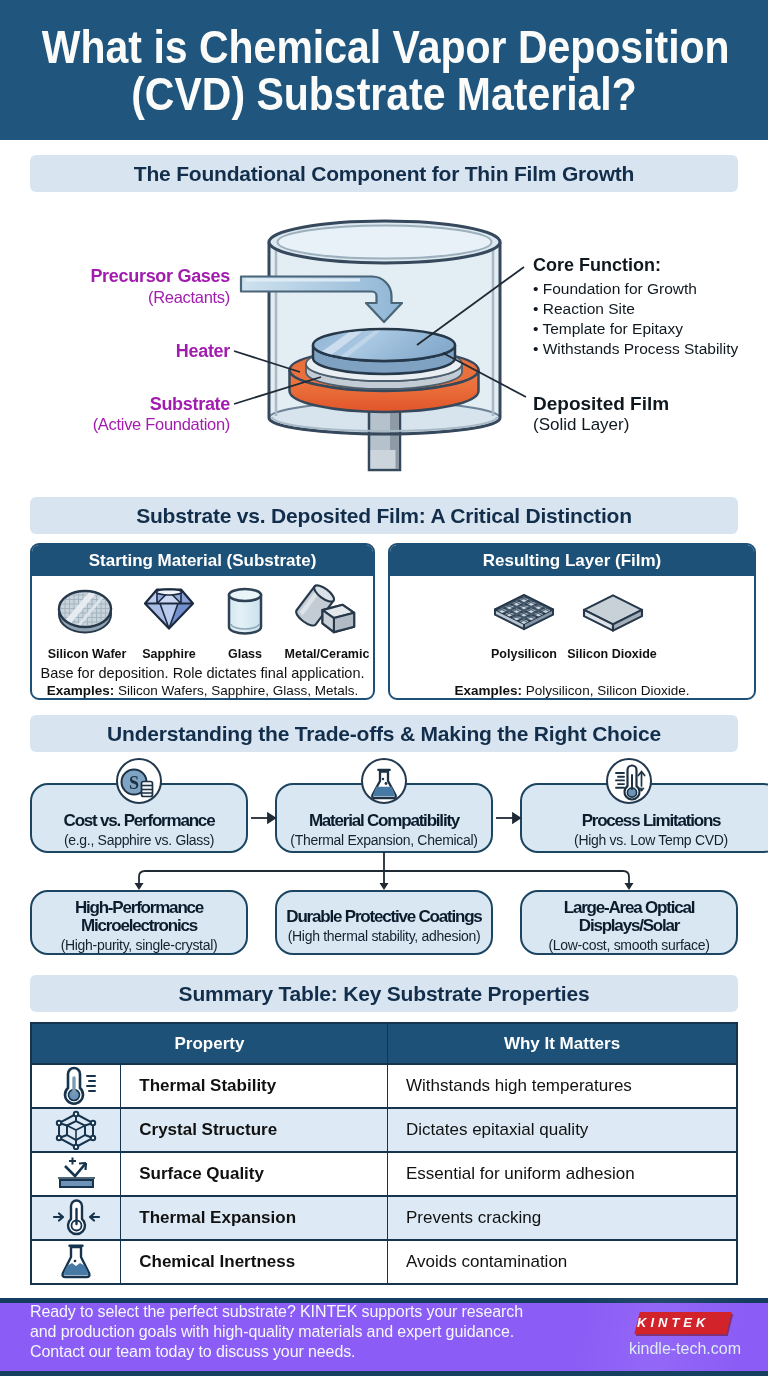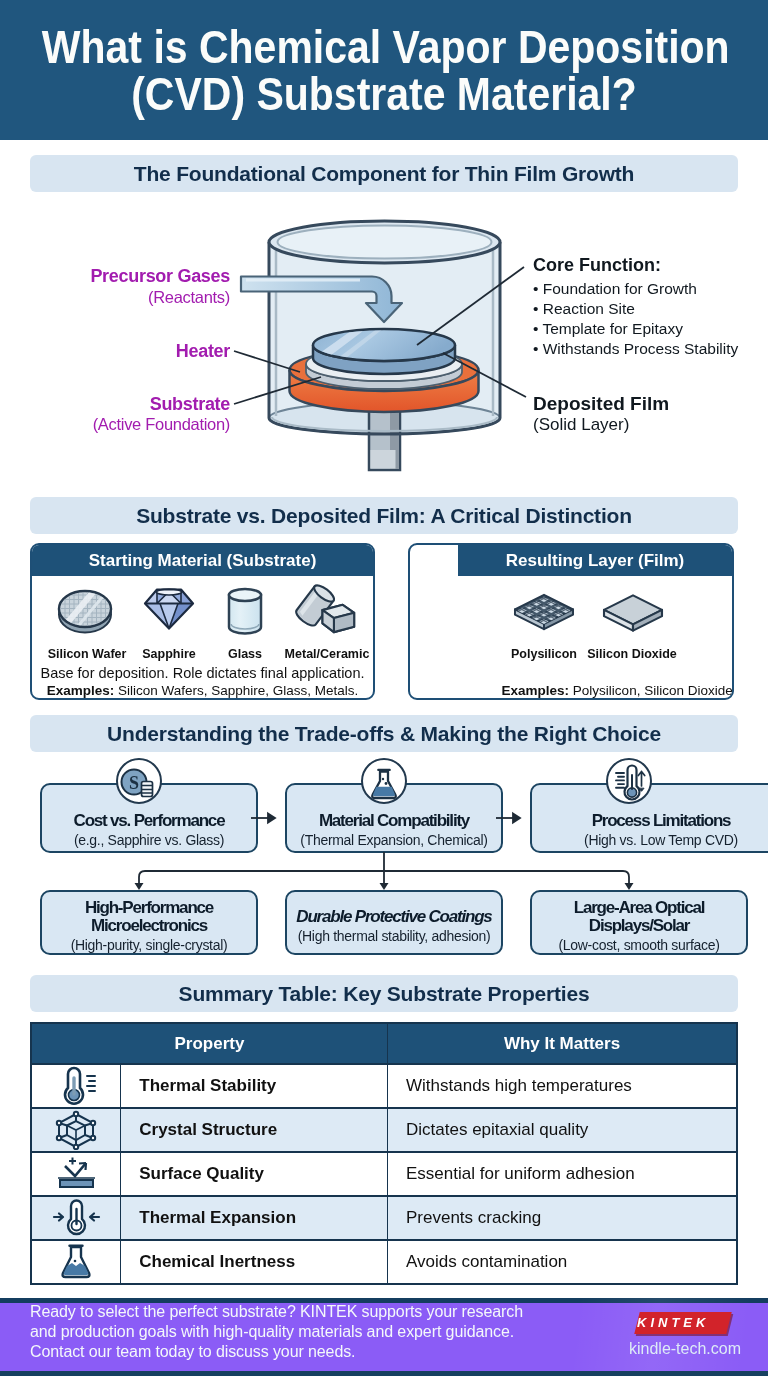--- a/index.html
+++ b/index.html
@@ -6,21 +6,21 @@
   body{font-family:"Liberation Sans",sans-serif;}
   #page{position:relative;width:768px;height:1376px;background:#ffffff;overflow:hidden;}
   .hdr{position:absolute;left:0;top:0;width:768px;height:140px;background:#20567e;}
   .hdr h1{margin:0;padding-top:24px;text-align:center;color:#fbfcfa;font-size:46px;line-height:47px;font-weight:bold;transform:scaleX(0.891);white-space:nowrap;}
   .bar{position:absolute;left:30px;width:708px;height:37px;background:#d8e5f1;border-radius:6px;color:#122e4b;font-weight:bold;font-size:21px;text-align:center;line-height:37px;letter-spacing:-0.2px;}
   .card{position:absolute;top:543px;height:157px;border:2px solid #1e4f76;border-radius:9px;background:#fff;box-sizing:border-box;overflow:hidden;}
   .cardh{height:31px;background:#1e5178;color:#fff;font-weight:bold;font-size:17px;text-align:center;line-height:31px;}
   .iclabel{position:absolute;font-weight:bold;font-size:12.5px;color:#111;text-align:center;transform:translateX(-50%);white-space:nowrap;}
   .cline1{position:absolute;width:100%;text-align:center;font-size:14.5px;color:#111;}
   .cline2{position:absolute;width:100%;text-align:center;font-size:13.5px;color:#111;}
-  .tbox{position:absolute;background:#d9e7f3;border:2px solid #1c4562;border-radius:10px;box-sizing:border-box;text-align:center;margin-left:10px;}
+  .tbox{position:absolute;background:#d9e7f3;border:2px solid #1c4562;border-radius:18px;box-sizing:border-box;text-align:center;}
   .tbox .t1{font-weight:bold;font-size:17px;color:#0d1c2b;line-height:19.5px;letter-spacing:-1.2px;white-space:nowrap;}
   .tbox .t2{font-size:14px;color:#15212e;line-height:18px;letter-spacing:-0.3px;white-space:nowrap;}
   .circ{position:absolute;width:46px;height:46px;border-radius:50%;background:#fff;border:2.5px solid #22394e;box-sizing:border-box;z-index:3;}
   table.sum{position:absolute;left:30px;top:1022px;width:708px;border-collapse:collapse;border:2.5px solid #16344e;}
   table.sum th{background:#1e5178;color:#fff;font-size:17px;font-weight:bold;height:37px;}
   table.sum td{border-top:2px solid #16344e;font-size:17px;color:#111;height:42px;padding:0;line-height:42px;}
   td.ic{width:88px;text-align:center;}
   td.ic svg{display:block;margin:0 auto;}
   td.prop{width:247px;font-weight:bold;border-left:1.5px solid #16344e;padding-left:18px!important;}
   td.why{border-left:1.5px solid #16344e;padding-left:18px!important;}
@@ -173,21 +173,21 @@
       </g>
         </g>
     </svg>
     <div class="iclabel" style="left:55px;top:102px;">Silicon Wafer</div>
     <div class="iclabel" style="left:137px;top:102px;">Sapphire</div>
     <div class="iclabel" style="left:213px;top:102px;">Glass</div>
     <div class="iclabel" style="left:295px;top:102px;">Metal/Ceramic</div>
     <div class="cline1" style="top:120px;">Base for deposition. Role dictates final application.</div>
     <div class="cline2" style="top:138px;"><b>Examples:</b> Silicon Wafers, Sapphire, Glass, Metals.</div>
   </div>
-  <div class="card" style="left:408px;width:326px;padding-left:48px;">
+  <div class="card" style="left:388px;width:368px;">
     <div class="cardh">Resulting Layer (Film)</div>
     <svg id="icons-r" width="346" height="72" style="position:absolute;left:0;top:36px;">
 
       <g transform="translate(134,31) scale(0.66) translate(-134,-34)">
       <g stroke="#26384a" stroke-width="3" stroke-linejoin="round">
         <path d="M134,8 L178,30 L134,52 L90,30 Z" fill="#44586a"></path>
         <path d="M90,30 L90,38 L134,60 L134,52 Z" fill="#b9c6d1"></path>
         <path d="M178,30 L178,38 L134,60 L134,52 Z" fill="#8496a5"></path>
       </g>
       <g fill="#ccd9e4">
@@ -289,21 +289,21 @@
       <path d="M379.5,43 L384,50 L388.5,43 Z"></path>
       <path d="M624.5,43 L629,50 L633.5,43 Z"></path>
     </g>
   </svg>
 
   <div class="tbox" style="left:30px;top:890px;width:218px;height:65px;">
     <div style="margin-top:7px;line-height:18px;" class="t1">High-Performance<br>Microelectronics</div>
     <div class="t2" style="margin-top:1px;">(High-purity, single-crystal)</div>
   </div>
   <div class="tbox" style="left:275px;top:890px;width:218px;height:65px;">
-    <div style="margin-top:15px;font-style:italic;" class="t1">Durable Protective Coatings</div>
+    <div style="margin-top:15px;" class="t1">Durable Protective Coatings</div>
     <div class="t2">(High thermal stability, adhesion)</div>
   </div>
   <div class="tbox" style="left:520px;top:890px;width:218px;height:65px;">
     <div style="margin-top:7px;line-height:18px;" class="t1">Large-Area Optical<br>Displays/Solar</div>
     <div class="t2" style="margin-top:1px;">(Low-cost, smooth surface)</div>
   </div>
 
   <div class="bar" style="top:975px;">Summary Table: Key Substrate Properties</div>
 
   <table class="sum">

